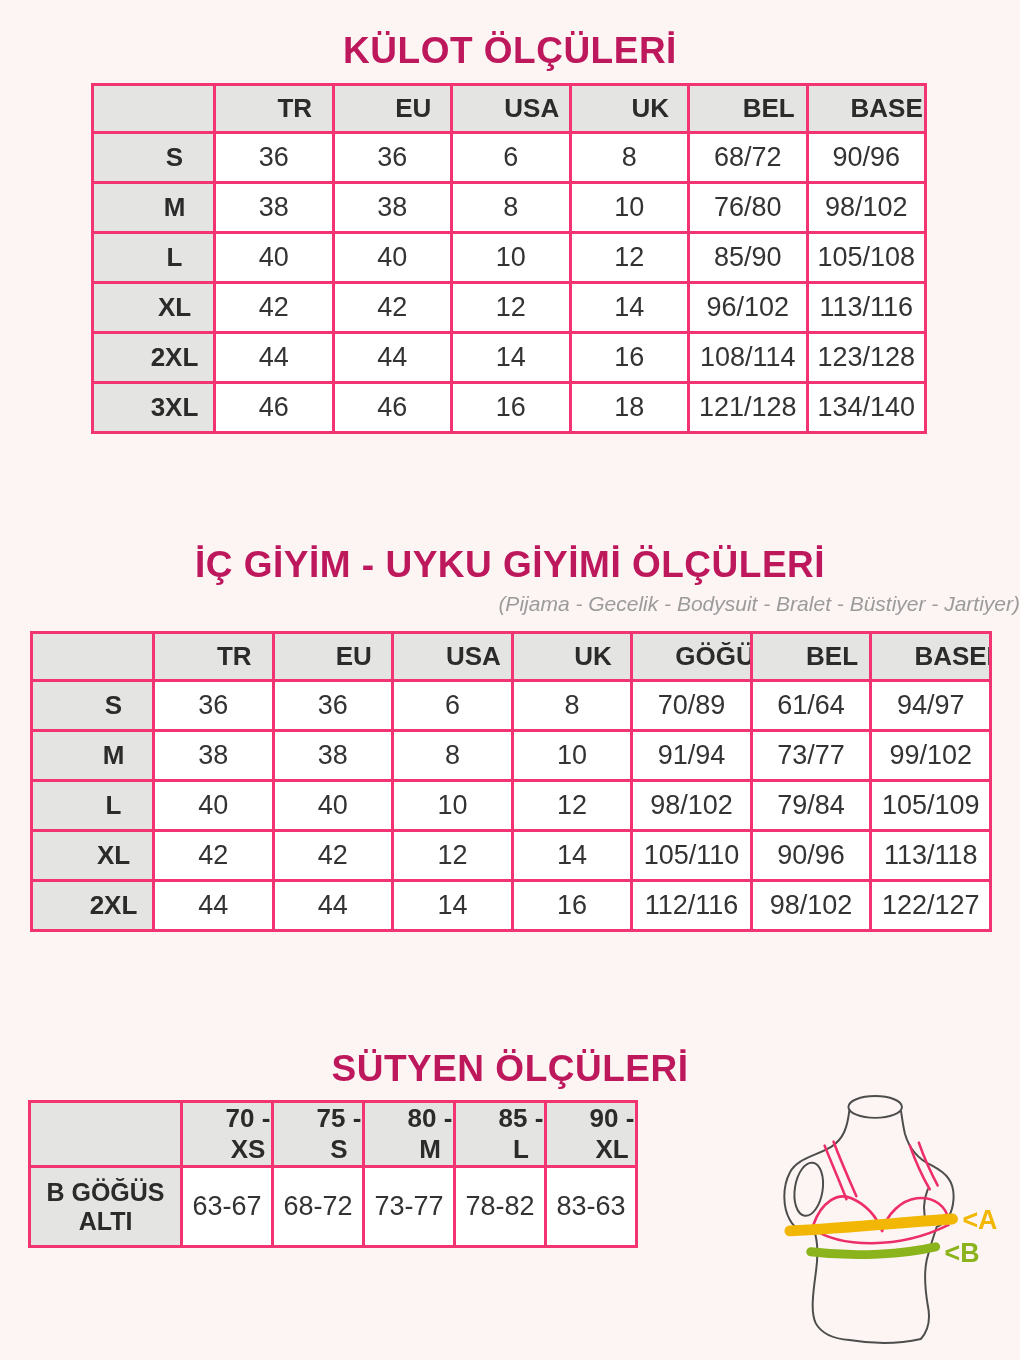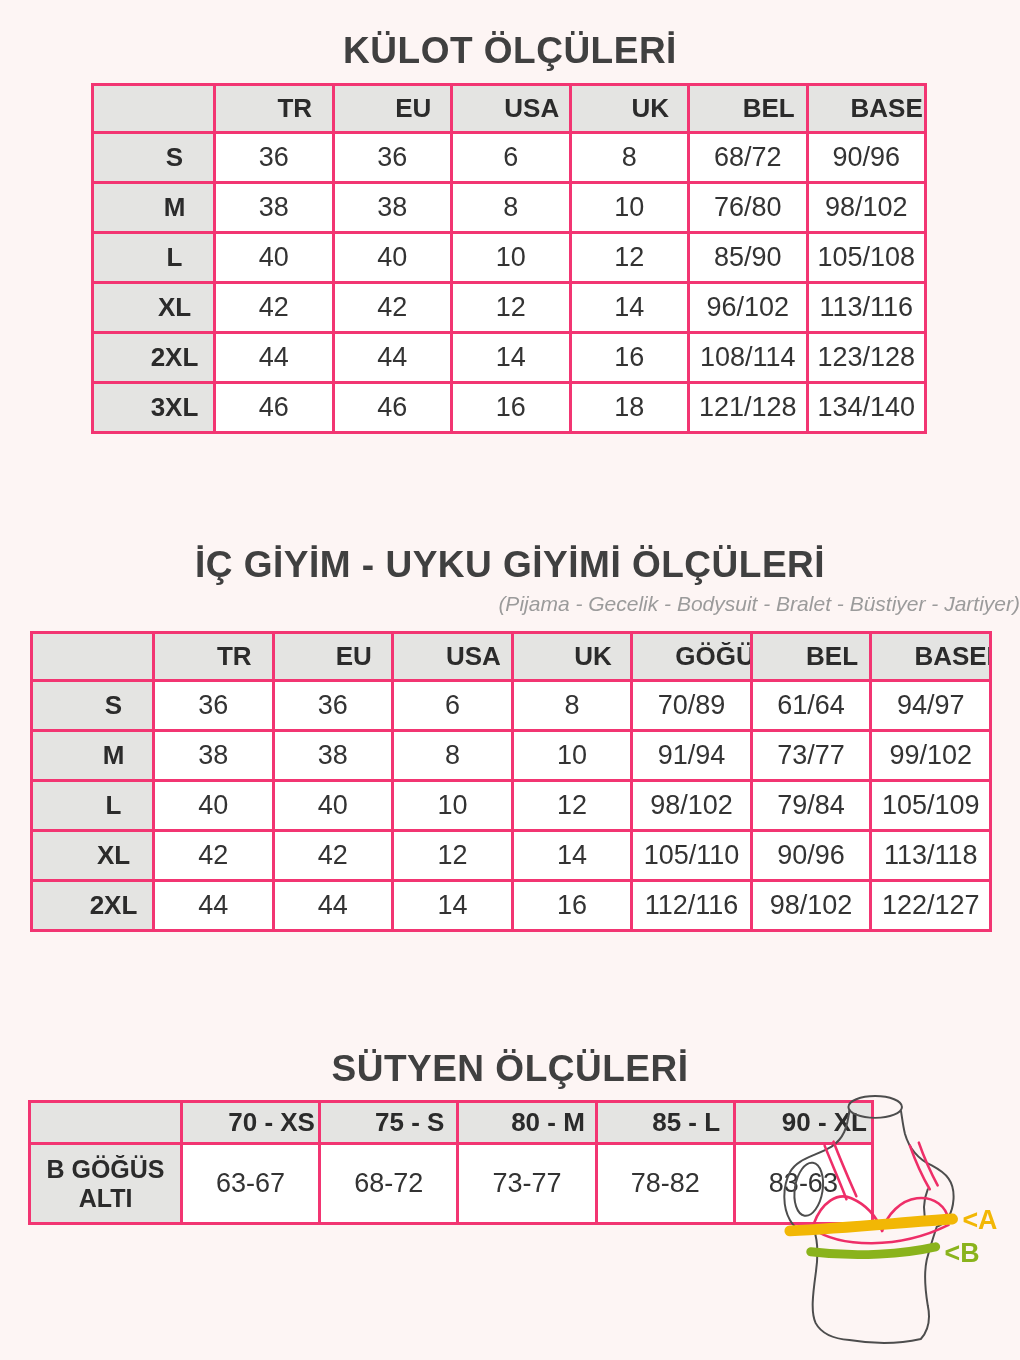--- a/index.html
+++ b/index.html
@@ -11,21 +11,21 @@
     color: #2e2e2e;
     overflow: hidden;
   }
   .section-title {
     position: absolute;
     width: 100%;
     text-align: center;
     font-size: 37px;
     font-weight: bold;
     letter-spacing: 0.5px;
-    color: #404040;
+    color: #be185d;
   }
   #title-kulot  { top: 30px; }
   #title-ic     { top: 544px; }
   #subtitle-ic {
     position: absolute;
     top: 592px;
     width: 100%;
     text-align: right;
     font-size: 21px;
     font-style: italic;
@@ -62,21 +62,21 @@
   #table-kulot  { top: 83px;  left: 91px;  width: 836px; }
   #table-kulot  thead tr { height: 48px; }
   #table-kulot  tbody tr { height: 50px; }
   #table-kulot  col.label-col { width: 122px; }
 
   #table-ic     { top: 631px; left: 30px;  width: 962px; }
   #table-ic     thead tr { height: 48px; }
   #table-ic     tbody tr { height: 50px; }
   #table-ic     col.label-col { width: 122px; }
 
-  #table-sutyen { top: 1100px; left: 28px; width: 846px; }
+  #table-sutyen { top: 1100px; left: 28px; width: 610px; }
   #table-sutyen thead tr { height: 42px; }
   #table-sutyen tbody tr { height: 80px; }
   #table-sutyen col.label-col { width: 152px; }
   #table-sutyen tbody th { font-size: 25px; padding: 0 14px; line-height: 1.15; }
 
   #mannequin-wrap {
     position: absolute;
     top: 1083px;
     left: 778px;
     width: 238px;

